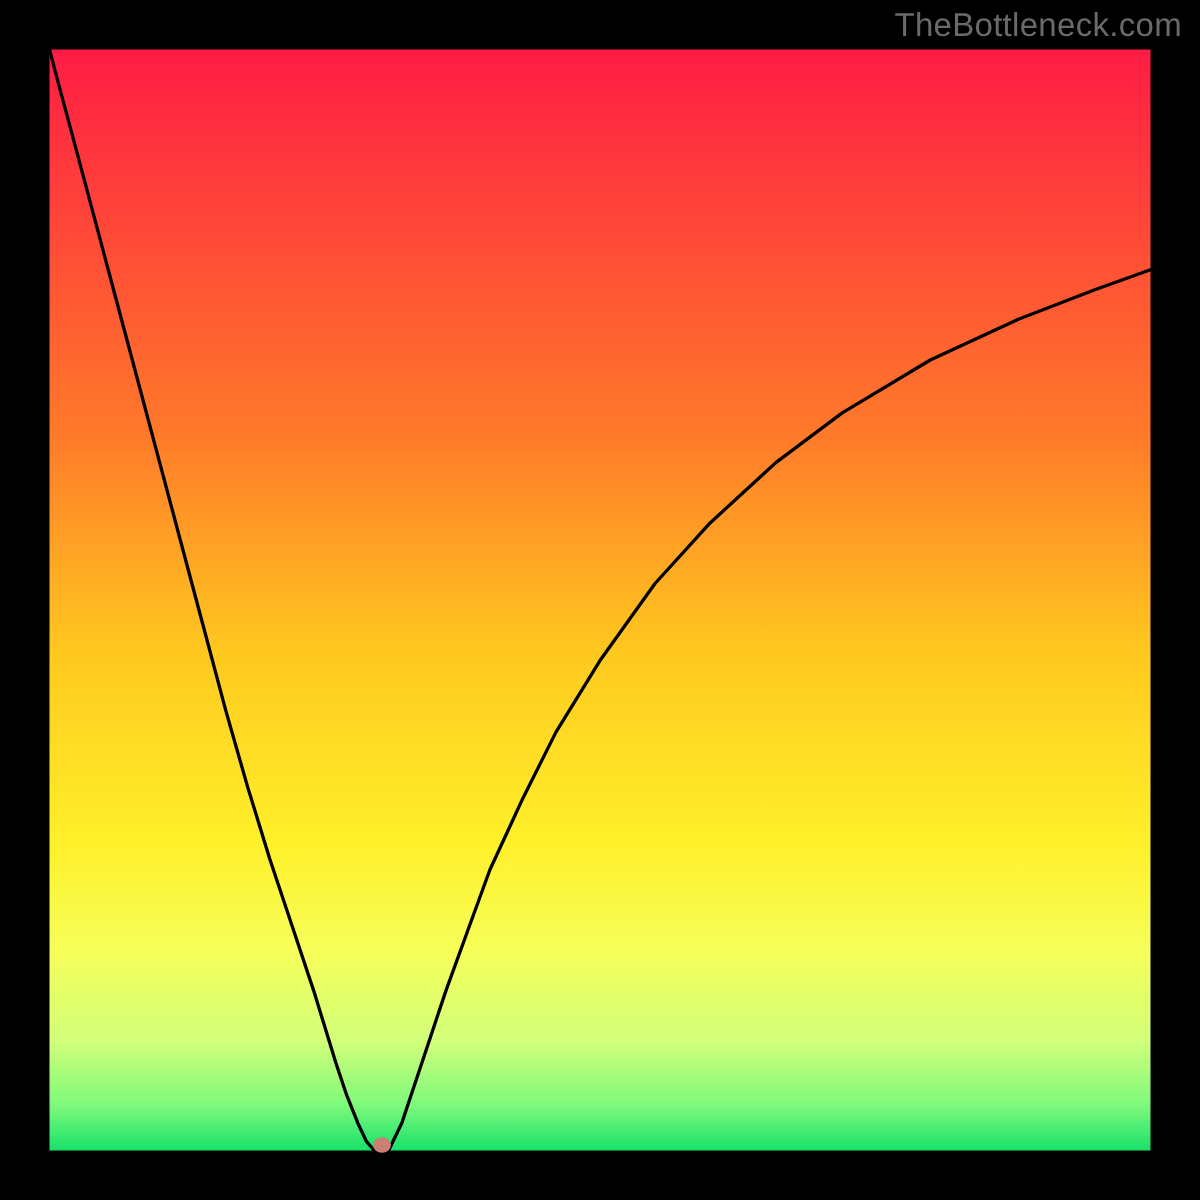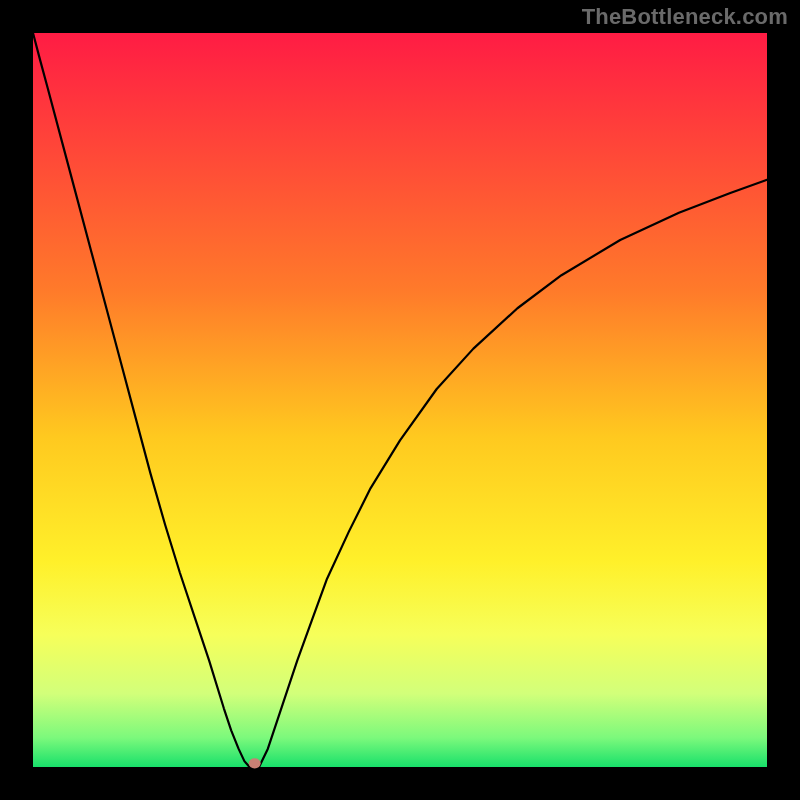--- a/index.html
+++ b/index.html
@@ -11,21 +11,21 @@
     left: 0;
     width: 800px;
     height: 800px;
   }
   #watermark {
     position: absolute;
     top: 4px;
     right: 12px;
     font-family: Arial, Helvetica, sans-serif;
     font-size: 22px;
-    font-weight: 700;
+    font-weight: 400;
     color: #6a6a6a;
     letter-spacing: 0.2px;
   }
 </style>
 </head>
 <body>
 
 <svg id="chart" width="800" height="800" viewBox="0 0 800 800">
     <defs>
       <linearGradient id="bg-grad" x1="0" y1="0" x2="0" y2="1">

